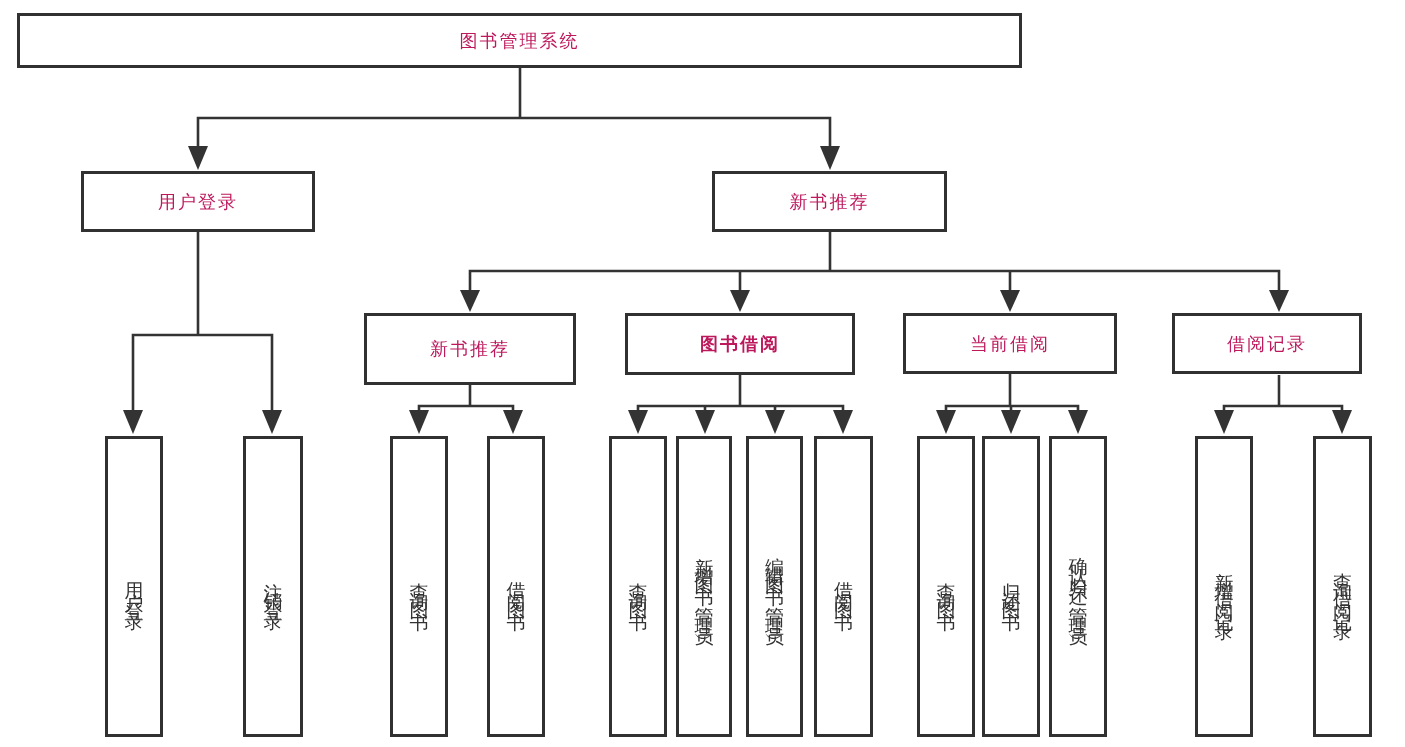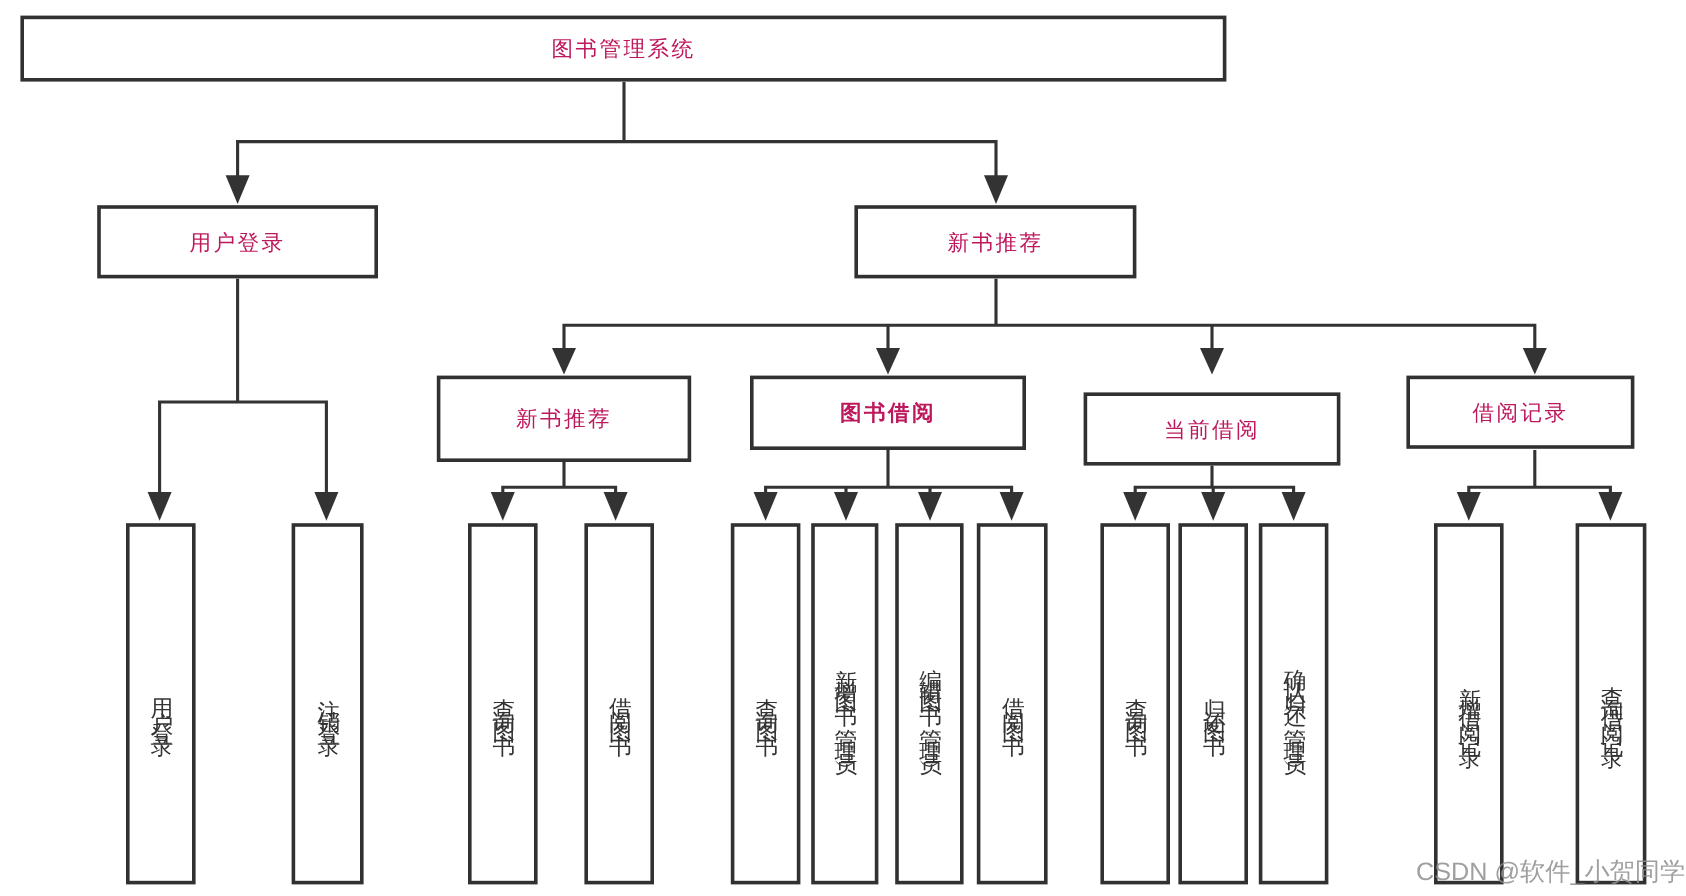--- a/index.html
+++ b/index.html
@@ -93,21 +93,21 @@
   <div class="hbox" style="left:712px; top:171px; width:235px; height:61px;">
     <span>新书推荐</span>
   </div>
 
   <div class="hbox" style="left:364px; top:313px; width:212px; height:72px;">
     <span>新书推荐</span>
   </div>
   <div class="hbox" style="left:625px; top:313px; width:230px; height:62px;font-weight:bold;">
     <span>图书借阅</span>
   </div>
-  <div class="hbox" style="left:903px; top:327px; width:214px; height:61px;align-items:center;">
+  <div class="hbox" style="left:903px; top:313px; width:214px; height:61px;align-items:center;">
     <span>当前借阅</span>
   </div>
   <div class="hbox" style="left:1172px; top:313px; width:190px; height:61px;">
     <span>借阅记录</span>
   </div>
 
   <div class="vbox" style="left:105px; top:436px; width:58px; height:301px;">
     <span class="vtext">用户登录</span>
   </div>
   <div class="vbox" style="left:243px; top:436px; width:60px; height:301px;">
@@ -144,15 +144,14 @@
     <span class="vtext">确认归还（管理员）</span>
   </div>
 
   <div class="vbox" style="left:1195px; top:436px; width:58px; height:301px;">
     <span class="vtext">新增借阅记录</span>
   </div>
   <div class="vbox" style="left:1313px; top:436px; width:59px; height:301px;">
     <span class="vtext">查询借阅记录</span>
   </div>
 
-  <div id="watermark">CSDN @软件_小贺同学</div>
 
 </div>
 
 </body></html>

